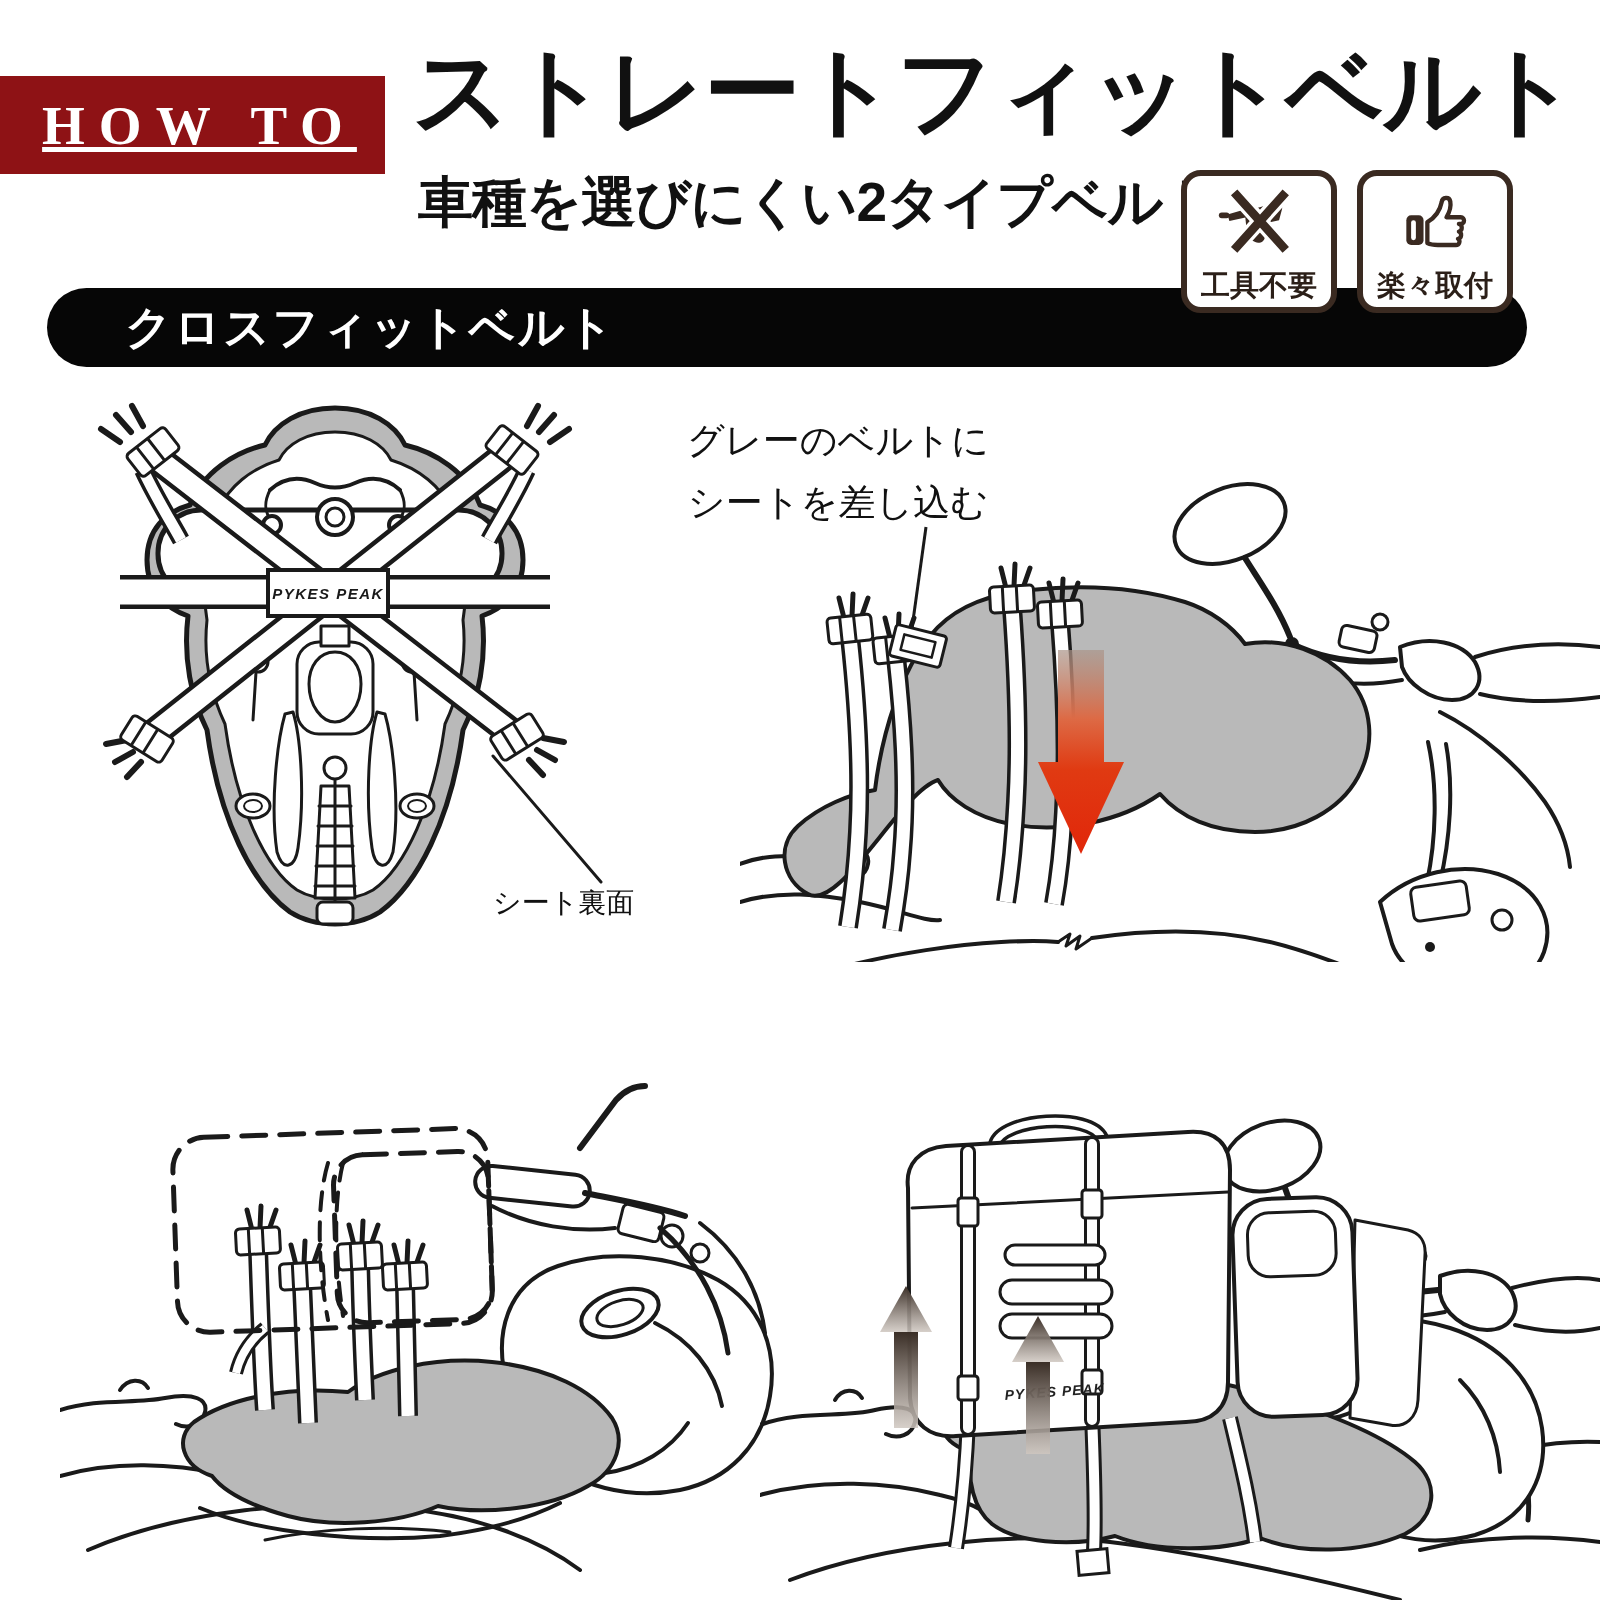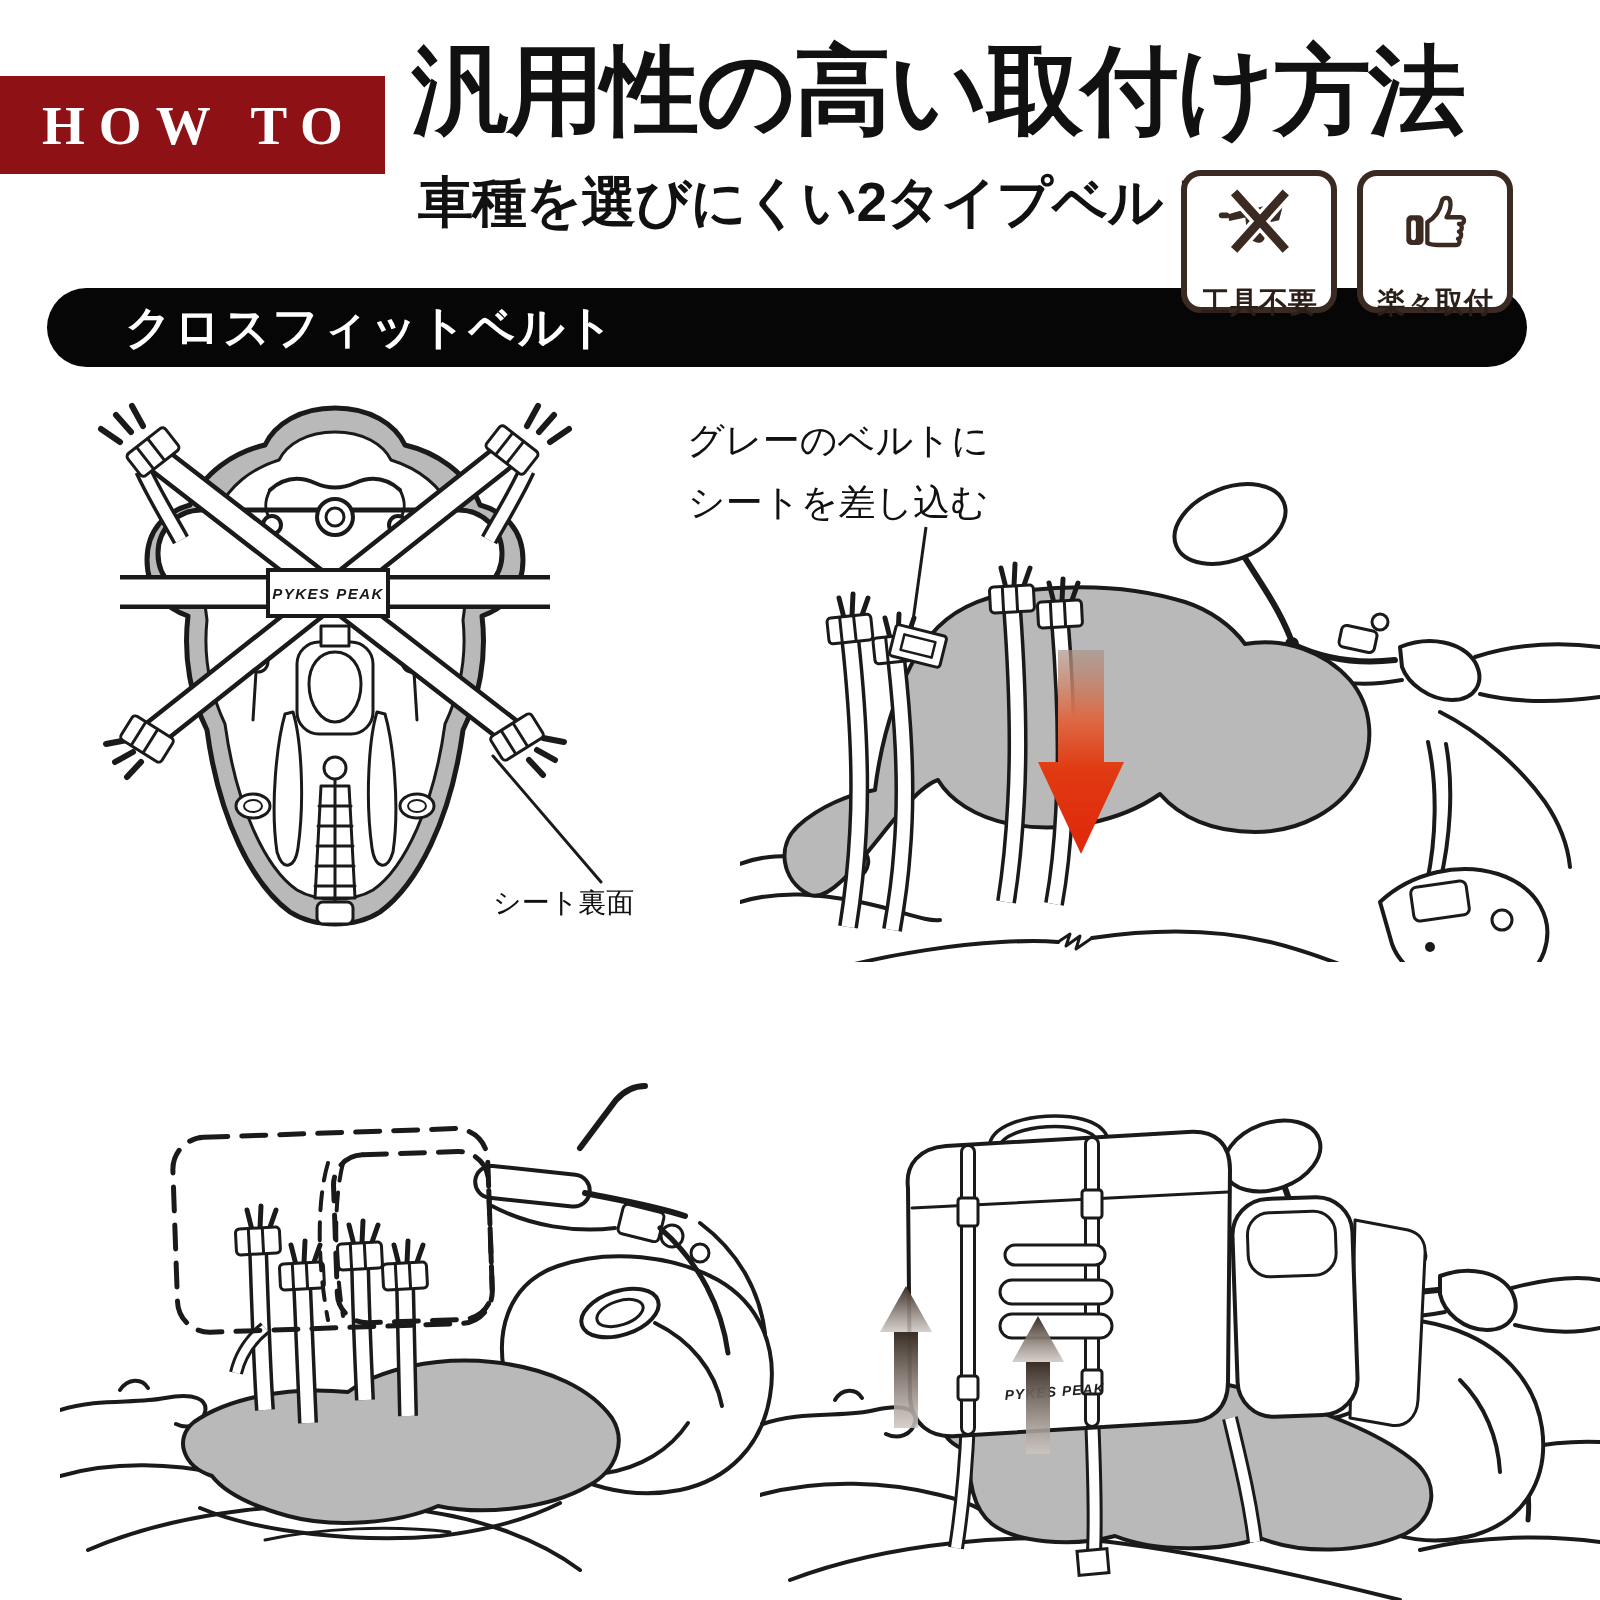--- a/index.html
+++ b/index.html
@@ -12,36 +12,35 @@
 
   
   .badge{
     left:0;top:76px;width:385px;height:98px;
     background:var(--badge-red,#8e1215);
     display:flex;align-items:center;justify-content:center;
   }
   .badge span{
     font-family:"Liberation Serif", serif;
     font-size:55px;font-weight:600;color:#fff;letter-spacing:14px;
-    padding-left:14px;white-space:nowrap;
+    padding-left:14px;white-space:nowrap;text-decoration:underline;
   }
   .title{
     left:412px;top:40px;font-size:97px;font-weight:bold;
     letter-spacing:-2px;color:#111;white-space:nowrap;line-height:1.05;
   }
   .subtitle{
     left:418px;top:166px;font-size:55px;font-weight:bold;color:#111;
     letter-spacing:-1px;white-space:nowrap;
   }
   .feature-box{
     top:170px;width:156px;height:143px;background:#fff;
     border:6px solid var(--icon-brown,#3a2a21);border-radius:20px;
     box-sizing:border-box;display:flex;flex-direction:column;align-items:center;
     z-index:5;
-    gap:17px;
   }
   .feature-box .ic{flex:1;display:flex;align-items:center;justify-content:center;padding-top:4px;}
   .feature-box .lbl{
     font-size:29px;font-weight:bold;color:var(--label-brown,#2b1f18);
     margin-bottom:7px;white-space:nowrap;letter-spacing:0px;
   }
   #feature1{left:1181px;} #feature2{left:1357px;}
 
   
   .banner{
@@ -68,21 +67,21 @@
   svg text{font-family:"Liberation Sans", sans-serif;}
 </style>
 </head>
 <body>
 
 <div id="stage">
 
   <div class="abs badge">
     <span>HOW TO</span>
   </div>
-  <div class="abs title">汎用性の高い取付け方法</div>
+  <div class="abs title">ストレートフィットベルト</div>
   <div class="abs subtitle">車種を選びにくい2タイプベルト</div>
 
   <div class="abs feature-box" id="feature1">
     <div class="ic">
       <svg width="86" height="86" viewBox="0 0 90 90">
         <g fill="#3a2a21">
           <path d="M30,33 L62,24 C68,22.5 70,27 69,31 L66,42 L48,46 L51,58 C52,64 46,67 41,65 L33,61 Z"></path>
           <path d="M12,36 L30,31 L32,39 L14,43 Z"></path>
           <rect x="3" y="34" width="11" height="6" rx="3"></rect>
         </g>

